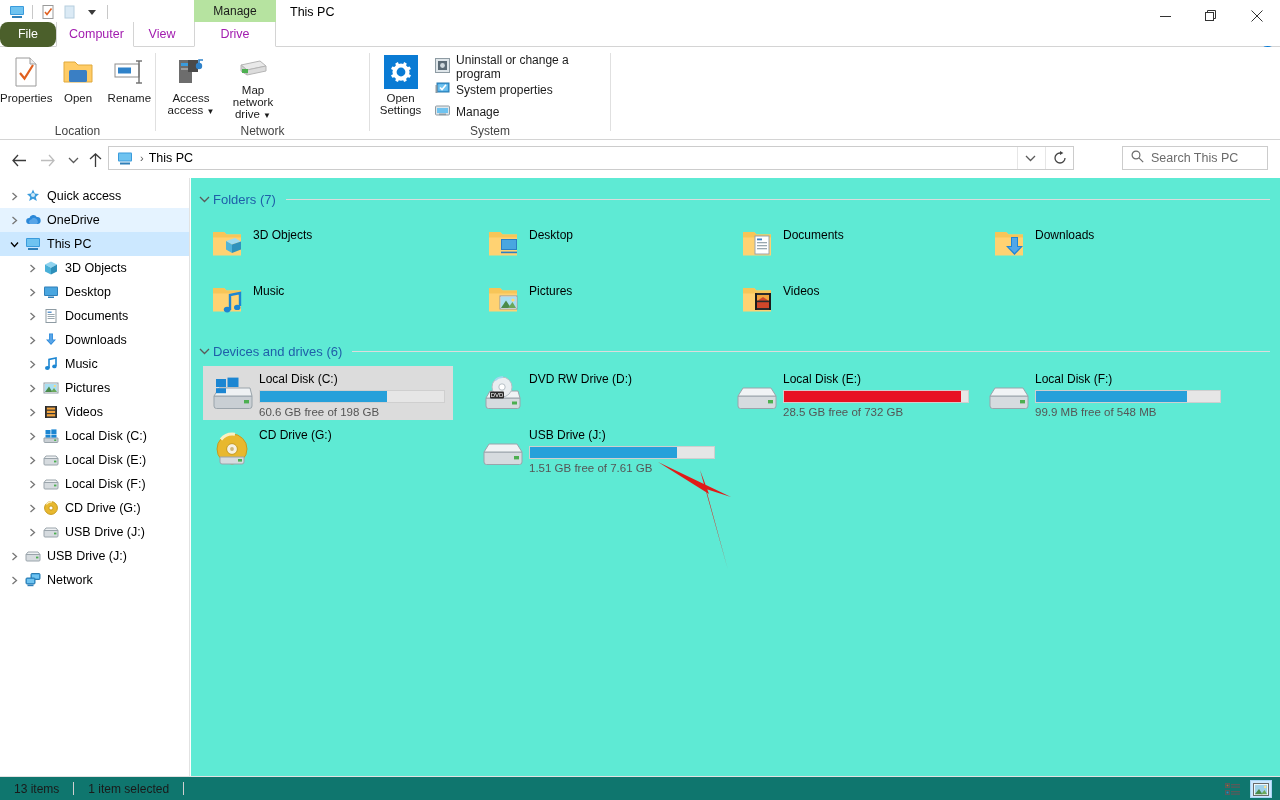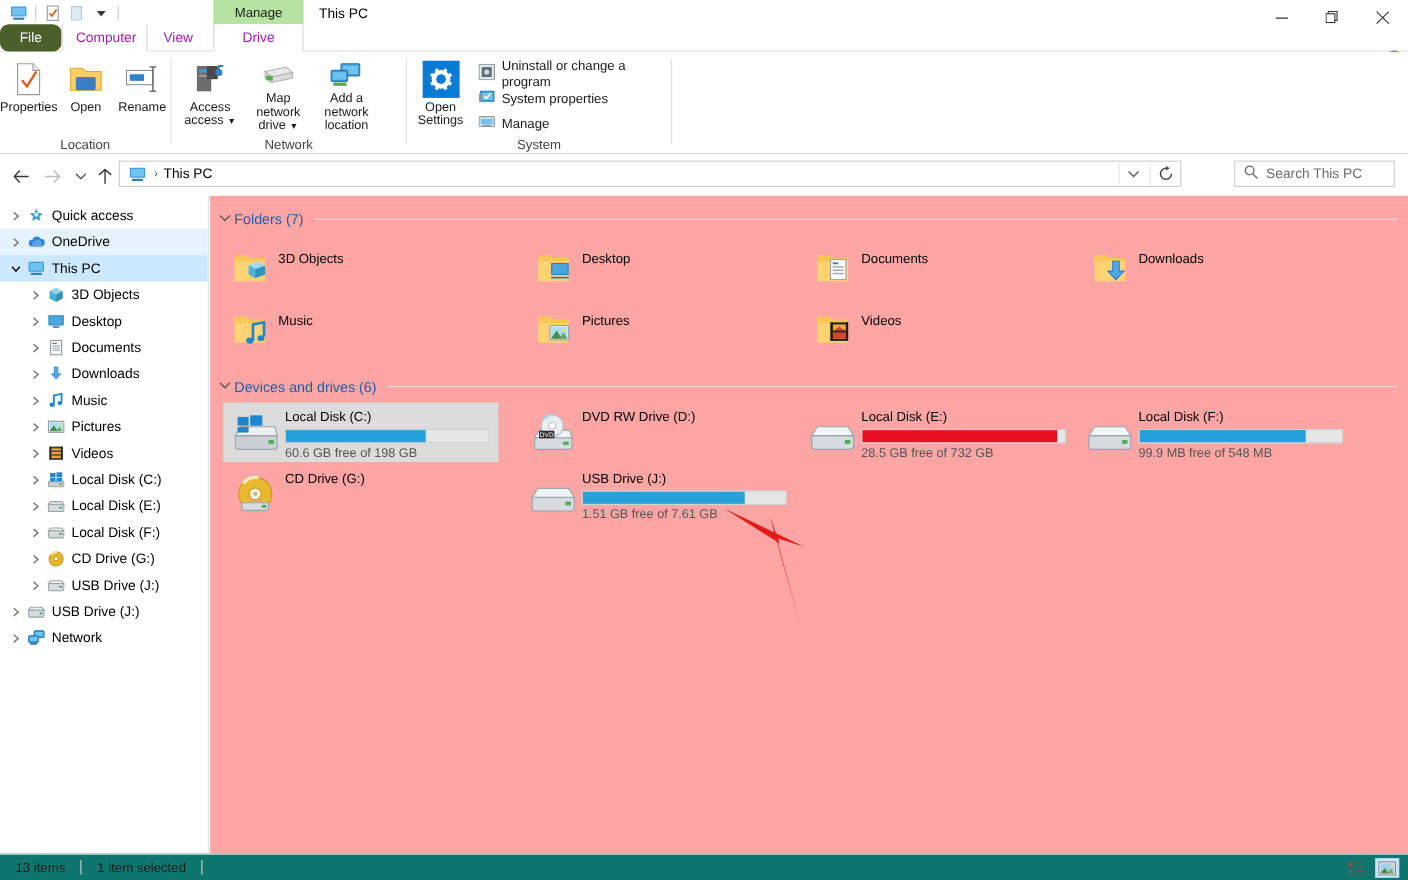--- a/index.html
+++ b/index.html
@@ -116,21 +116,21 @@
   .tnode.sel { background: #cce8ff; }
   .tnode.hov { background: #e5f3ff; }
   .chev {
     width: 16px; height: 24px; display: flex; align-items: center; justify-content: center;
     color: #767676; font-size: 10px;
   }
   .chev.open { color: #000; }
   .tnode .ticon { width: 22px; height: 24px; display: flex; align-items: center; justify-content: center; }
   .tnode .tlabel { margin-left: 3px; }
 
-  .content { position: absolute; top: 0; left: 191px; width: 1089px; height: 598px; background: #fca5a5; overflow: hidden; }
+  .content { position: absolute; top: 0; left: 191px; width: 1089px; height: 598px; background: #5eead4; overflow: hidden; }
 
   .group-head { display: flex; align-items: center; height: 22px; margin: 10px 0 4px 8px; }
   .group-chev { color: #5a5a5a; font-size: 11px; width: 14px; }
   .group-title { font-size: 13px; color: #1f5fa9; white-space: nowrap; }
   .group-rule { flex: 1; height: 1px; background: #dcdcdc; margin-left: 10px; margin-right: 10px; }
 
   .tilegrid { position: relative; margin-left: 6px; }
   .tile {
     position: absolute; width: 246px; height: 54px; display: flex; align-items: flex-start;
     padding: 4px 4px 0 4px;
@@ -290,32 +290,20 @@
         <div class="rbtn wide">
           <div class="ricon">
             <svg width="34" height="26" viewBox="0 0 34 26">
                 <path d="M5 10 L24 6 L30 11 L11 15 Z" fill="#e9e9e9" stroke="#b5b5b5"></path>
                 <path d="M5 10 v6 l6 4 v-5 Z" fill="#cfcfcf" stroke="#b5b5b5"></path>
                 <path d="M11 15 L30 11 v5 L11 20 Z" fill="#dcdcdc" stroke="#b5b5b5"></path>
                 <rect x="6" y="14" width="6" height="4" fill="#4caf50"></rect>
               </svg>
           </div>
           <div class="rlabel"><span>Map network drive</span> <span style="font-size:8px;">▼</span></div>
-        </div>
-        <div class="rbtn wide">
-          <div class="ricon">
-            <svg width="34" height="26" viewBox="0 0 34 26">
-                <rect x="12" y="3" width="17" height="11" rx="1" fill="#3a9bdc" stroke="#2b7cb0"></rect>
-                <rect x="13.5" y="4.5" width="14" height="8" fill="#6fc3f0"></rect>
-                <rect x="3" y="9" width="15" height="10" rx="1" fill="#3a9bdc" stroke="#2b7cb0"></rect>
-                <rect x="4.5" y="10.5" width="12" height="7" fill="#6fc3f0"></rect>
-                <rect x="5" y="20" width="12" height="3" fill="#4caf50"></rect>
-              </svg>
-          </div>
-          <div class="rlabel">Add a network location</div>
         </div>
       </div>
       <div class="rgroup-label">Network</div>
     </div>
     <div class="rgroup-div" style="left:369px;"></div>
 
     <div class="rgroup" style="left:370px; width:240px;">
       <div class="rgroup-inner" style="padding-left:6px;">
         <div class="rbtn" style="width:52px;">
           <div class="ricon">

